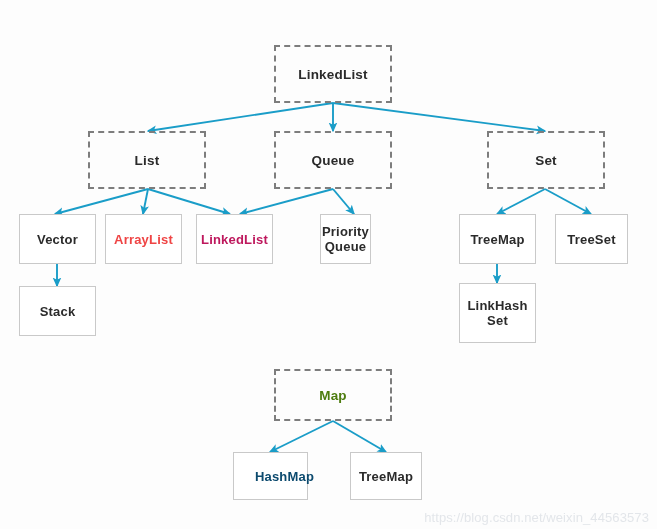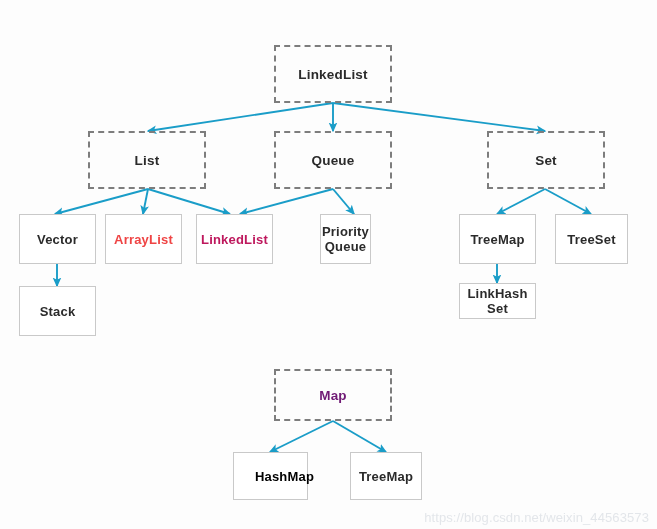--- a/index.html
+++ b/index.html
@@ -120,28 +120,28 @@
       </div>
       <div class="node concrete" style="left: 459px; top: 214px; width: 77px; height: 50px; color: rgb(43, 43, 43); border-color: rgb(201, 201, 201);">
         <span class="label">TreeMap</span>
       </div>
       <div class="node concrete" style="left: 555px; top: 214px; width: 73px; height: 50px; color: rgb(43, 43, 43); border-color: rgb(201, 201, 201);">
         <span class="label">TreeSet</span>
       </div>
       <div class="node concrete" style="left: 19px; top: 286px; width: 77px; height: 50px; color: rgb(43, 43, 43); border-color: rgb(201, 201, 201);">
         <span class="label">Stack</span>
       </div>
-      <div class="node concrete" style="left: 459px; top: 283px; width: 77px; height: 36px; color: rgb(43, 43, 43); border-color: rgb(201, 201, 201);">
+      <div class="node concrete" style="left: 459px; top: 283px; width: 77px; height: 60px; color: rgb(43, 43, 43); border-color: rgb(201, 201, 201);">
         <span class="label">LinkHash
 Set</span>
       </div>
-      <div class="node abstract" style="left: 274px; top: 369px; width: 118px; height: 52px; color: #701a75; border-color: rgb(125, 125, 125);">
+      <div class="node abstract" style="left: 274px; top: 369px; width: 118px; height: 52px; color: #4d7c0f; border-color: rgb(125, 125, 125);">
         <span class="label">Map</span>
       </div>
-      <div class="node concrete" style="left: 233px; top: 452px; width: 75px; height: 48px; color: #000000; border-color: rgb(201, 201, 201); padding-left: 28px;">
+      <div class="node concrete" style="left: 233px; top: 452px; width: 75px; height: 48px; color: #0c4a6e; border-color: rgb(201, 201, 201); padding-left: 28px;">
         <span class="label">HashMap</span>
       </div>
       <div class="node concrete" style="left: 350px; top: 452px; width: 72px; height: 48px; color: rgb(43, 43, 43); border-color: rgb(201, 201, 201);">
         <span class="label">TreeMap</span>
       </div>
     </div>
 
   <div id="watermark">https://blog.csdn.net/weixin_44563573</div>
 
 </div>

